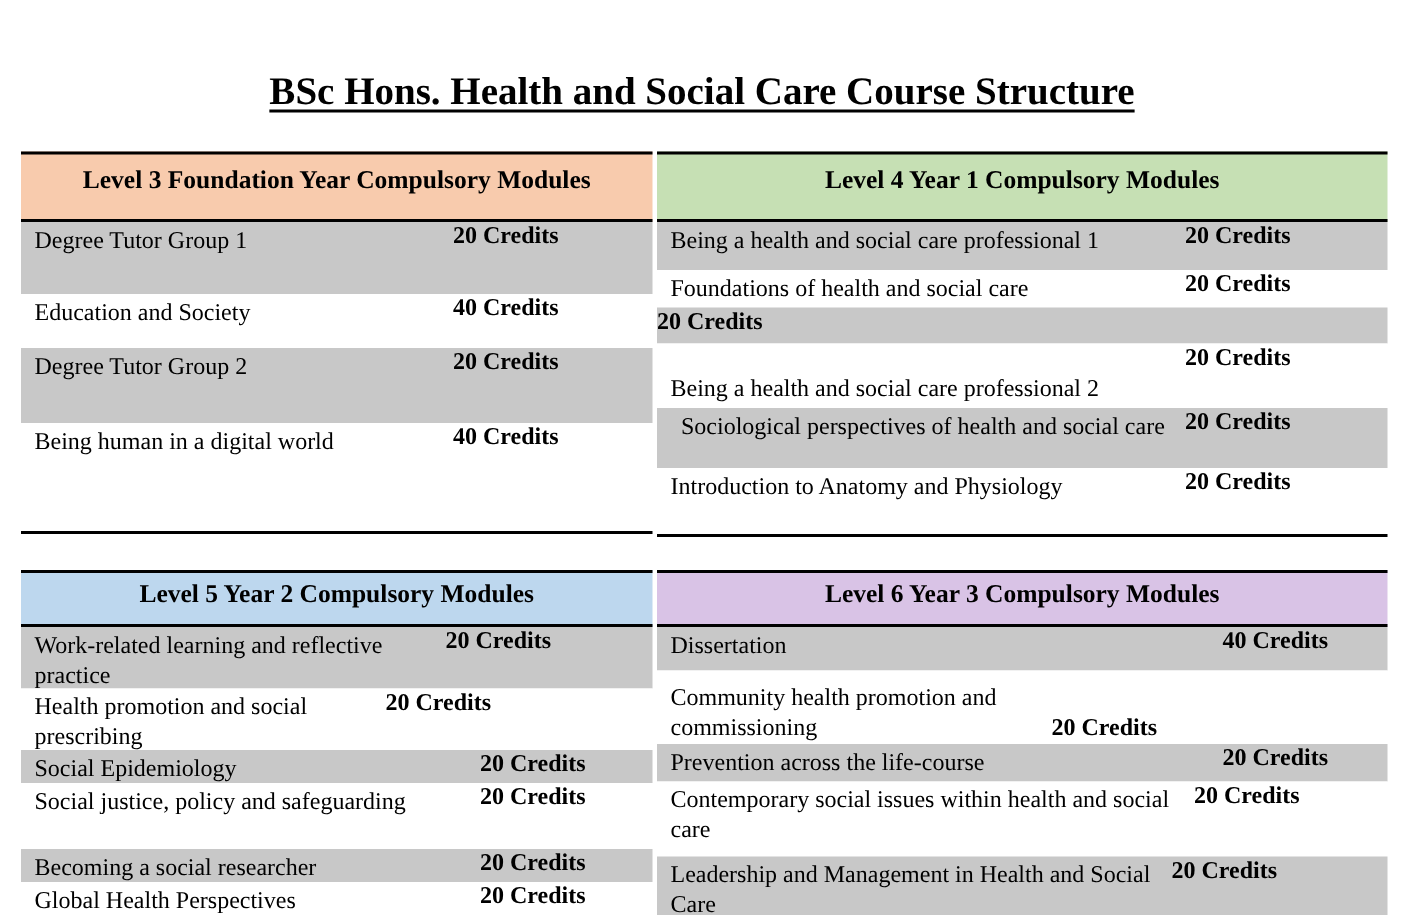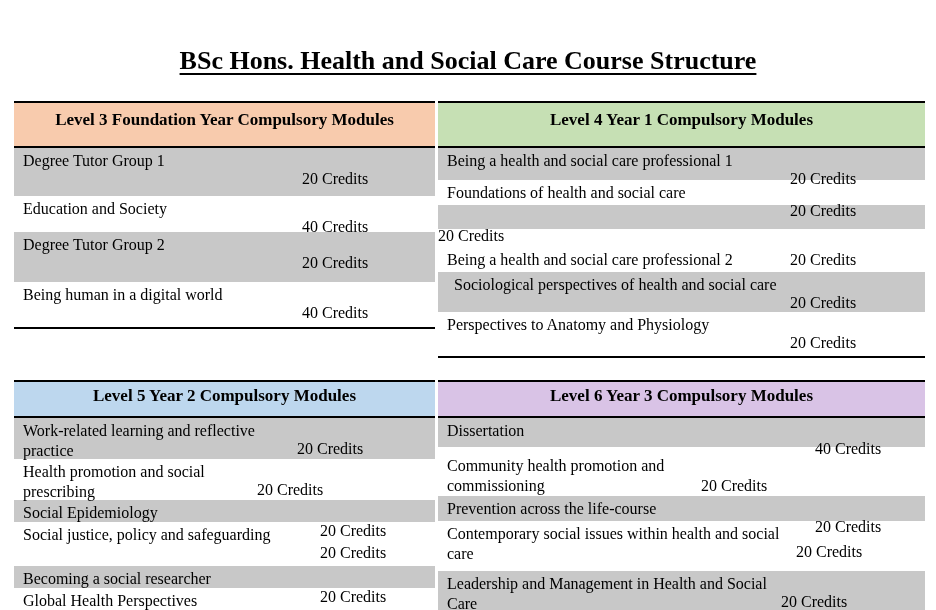--- a/index.html
+++ b/index.html
@@ -55,36 +55,36 @@
     background: #ffffff;
   }
   .row.shaded { background: #C8C8C8; }
 
   .module {
     flex: 1;
     padding: 3px 4px 0 9px;
     line-height: 20px;
   }
   .credits {
-    font-weight: normal;
-    padding-top: 21px;
+    font-weight: bold;
+    padding-top: 0;
     line-height: 20px;
   }
 
   
   .t3 .credits { width: 133px; }
   .t4 .credits { width: 135px; }
   .t5 .credits { width: 115px; }
   .t6 .credits { width: 110px; }
 
   
   .t3 .r1 { height: 48px; }
   .t3 .r2 { height: 36px; }
   .t3 .r3 { height: 50px; }
-  .t3 .r4 { height: 45px; gap: 12px; }
+  .t3 .r4 { height: 72px; gap: 12px; }
 
   
   .t4 .r1 { height: 32px; }
   .t4 .r2 { height: 25px; }
   .t4 .r3 { height: 24px; }
   .t4 .r4 { height: 43px; }
   .t4 .r5 { height: 40px; }
   .t4 .r6 { height: 44px; }
   .t4 .r4 .module { padding-top: 21px; }  
   .t4 .r5 .module { max-width: 340px; padding-left: 16px; }
@@ -153,21 +153,21 @@
       </div>
       <div class="row r4">
         <div class="module">Being a health and social care professional 2</div>
         <div class="credits">20 Credits</div>
       </div>
       <div class="row r5 shaded">
         <div class="module">Sociological perspectives of health and social care</div>
         <div class="credits">20 Credits</div>
       </div>
       <div class="row r6">
-        <div class="module">Perspectives to Anatomy and Physiology</div>
+        <div class="module">Introduction to Anatomy and Physiology</div>
         <div class="credits">20 Credits</div>
       </div>
     </div>
 </section>
 
 <section class="tbl t5">
   <header class="hdr" style="background: rgb(189, 215, 238);">Level 5 Year 2 Compulsory Modules</header>
   <div class="rows">
       <div class="row r1 shaded">
         <div class="module">Work-related learning and reflective practice</div>

